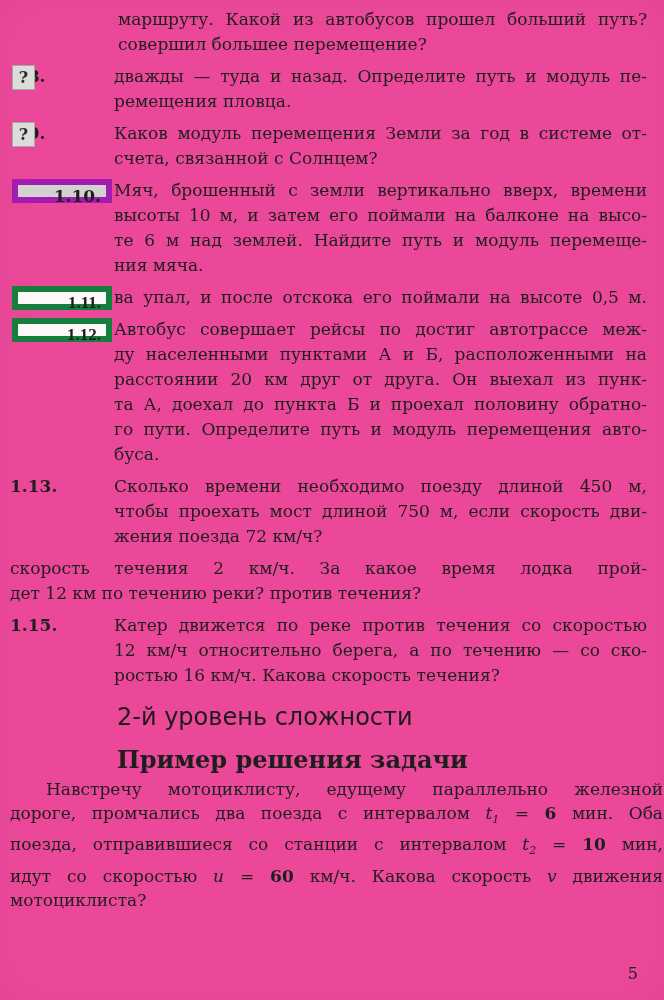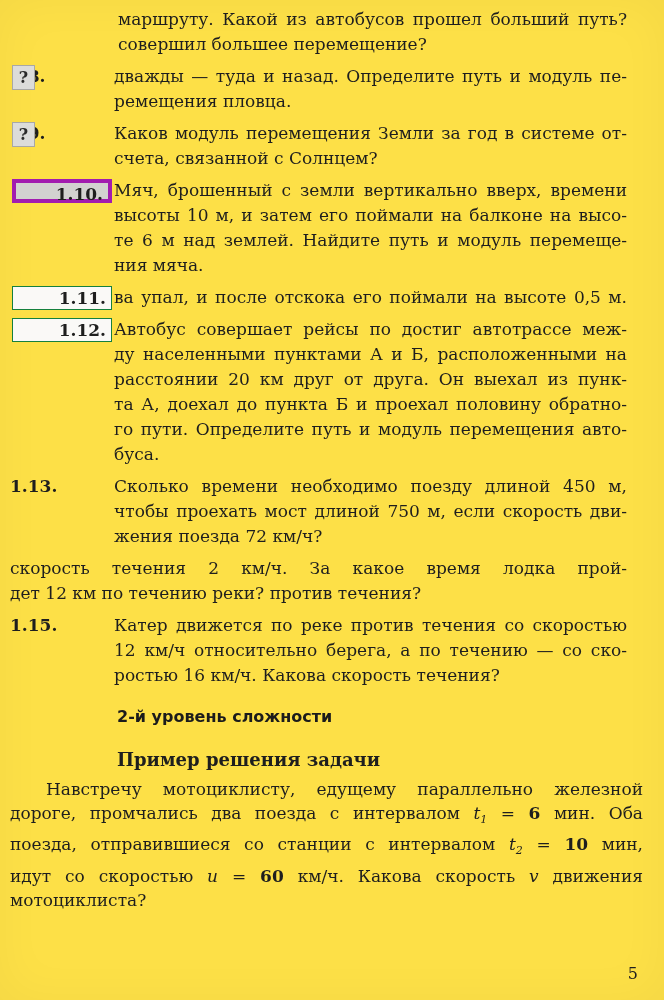--- a/index.html
+++ b/index.html
@@ -1,28 +1,28 @@
 <!DOCTYPE html>
 <html><head>
 <meta charset="utf-8">
 <style>
   html, body { margin: 0; padding: 0; background: #888; }
   .page {
     position: relative;
     width: 664px;
     height: 1000px;
     margin: 0 auto;
-    background: #fde047;
+    background: #ec4899;
     box-shadow: inset 0 0 50px rgba(0,0,0,0.04);
     font-family: "DejaVu Serif", "Liberation Serif", serif;
     font-size: 17px;
     color: #1e1e1e;
     overflow: hidden;
     box-sizing: border-box;
-    padding: 7px 21px 0 10px;
+    padding: 7px 1px 0 10px;
   }
   .tline {
     text-align: justify;
     text-align-last: justify;
     line-height: 25px;
   }
   .tline.last { text-align-last: left; }
   .intro { margin-left: 108px; padding-right: 16px; }
   .problems { }
   .problem { display: flex; margin-top: 7px; }
@@ -38,29 +38,29 @@
   .pnum {
     display: block; text-align: left; padding-right: 6px;
     font-weight: bold; line-height: 25px;
   }
   .numbox {
     display: block; box-sizing: border-box;
     margin: 1px 2px 0 2px; height: 24px;
     text-align: right; padding-right: 5px;
     font-weight: bold; line-height: 22px;
   }
-  .numbox.filled { background: #d2d2d0; border: 4px solid #a21caf; }
-  .numbox.outline { background: #faf9f7; border: 1px solid #15803d; }
+  .numbox.filled { background: #d2d2d0; border: 6px solid #a21caf; }
+  .numbox.outline { background: #faf9f7; border: 6px solid #15803d; font-family: Liberation Serif, serif; }
   .level-heading {
     font-family: "DejaVu Sans", "Liberation Sans", sans-serif;
-    font-weight: bold; font-size: 16px; line-height: 26px;
+    font-weight: normal; font-size: 24px; line-height: 26px;
     margin: 16px 0 0 107px; color: #1b1b1b;
   }
   .example-heading {
-    font-weight: bold; font-size: 18px; line-height: 24px;
+    font-weight: bold; font-size: 24px; line-height: 24px;
     margin: 18px 0 0 107px;
   }
   .example { margin-top: 5px; }
   .example .tline { line-height: 24px; }
   .example .tline.first { text-indent: 36px; }
   i.var { font-style: italic; }
   sub.var { font-style: italic; font-size: 11px; }
   b.num { font-weight: bold; }
   .page-number {
     position: absolute; right: 26px; top: 962px;

